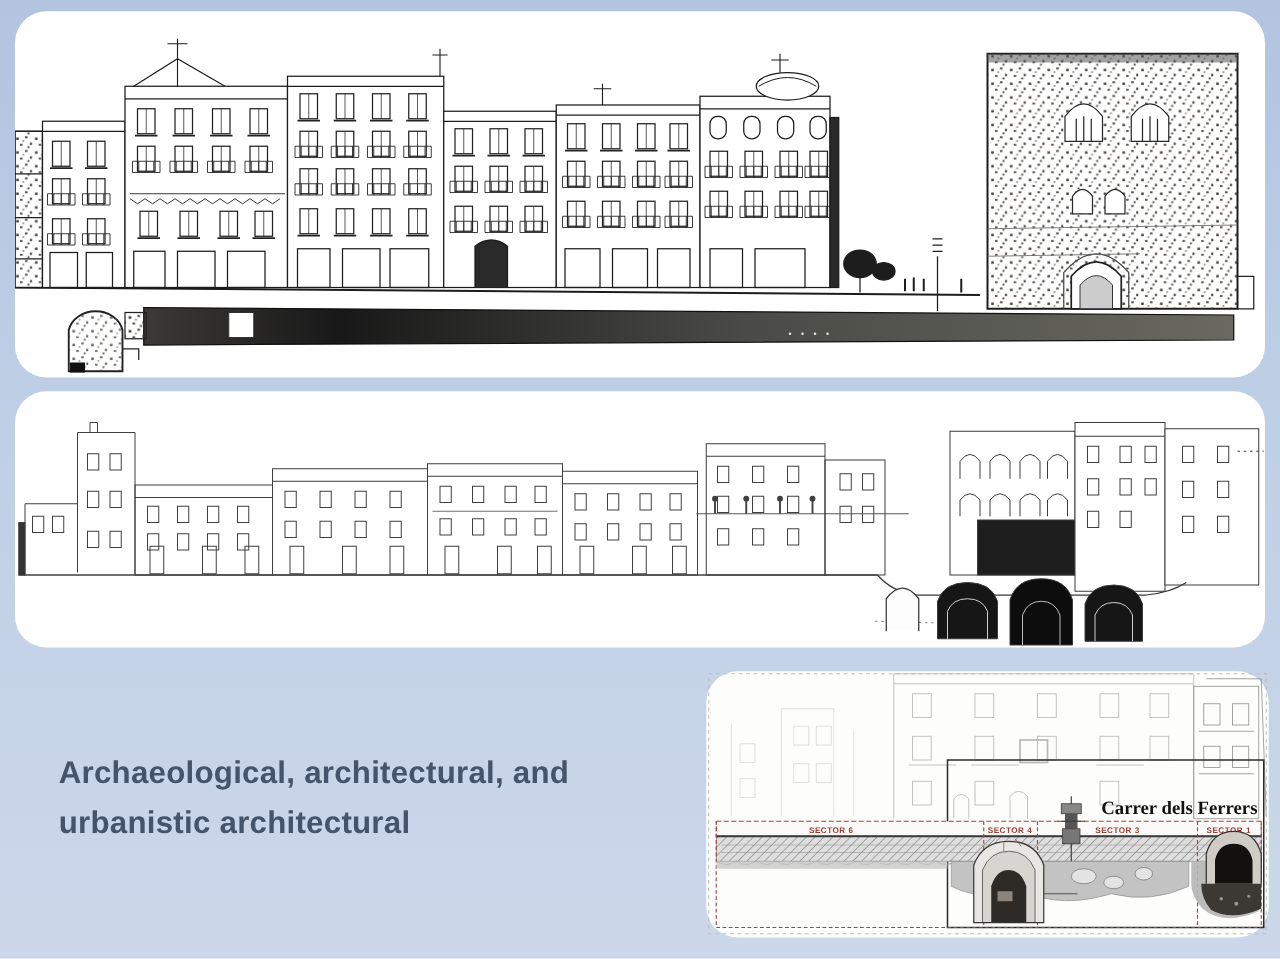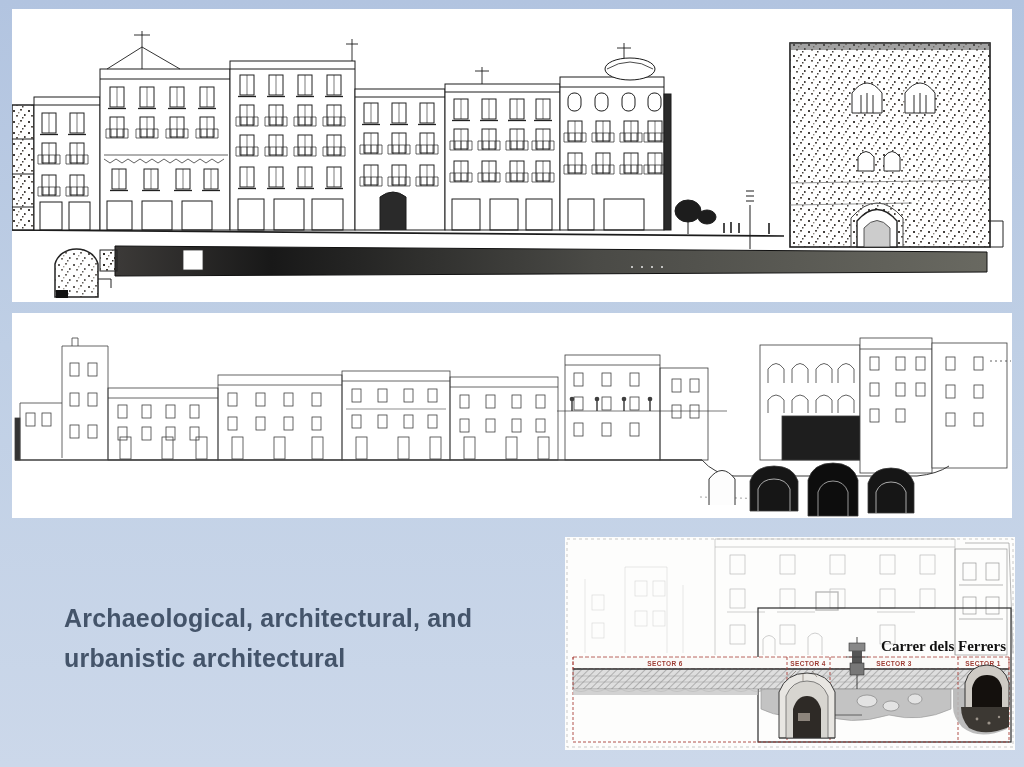--- a/index.html
+++ b/index.html
@@ -1,24 +1,24 @@
 <!DOCTYPE html>
 <html><head>
 <meta charset="utf-8">
 <style>
   html,body{margin:0;padding:0;}
   body{width:1024px;height:767px;overflow:hidden;font-family:"Liberation Sans",sans-serif;}
   .slide{position:relative;width:1024px;height:767px;
          background:linear-gradient(180deg,#b2c4e0 0%,#bfcfe5 45%,#ccd8ea 100%);}
-  .panel{position:absolute;background:#ffffff;}
+  .panel{position:absolute;background:#ffffff;border-radius:25px;}
   #panel-top{left:12px;top:9px;width:1000px;height:293px;}
   #panel-mid{left:12px;top:313px;width:1000px;height:205px;}
   #panel-plan{left:565px;top:537px;width:450px;height:213px;background:#fdfdfc;}
   .panel svg{display:block;width:100%;height:100%;}
-  .title{position:absolute;left:64px;top:598px;width:440px;
+  .title{position:absolute;left:47px;top:598px;width:440px;
          font-size:25px;line-height:40px;font-weight:bold;color:#44546a;letter-spacing:.2px;}
 </style>
 </head>
 <body>
 
 <div class="slide">
 
   <div class="panel" id="panel-top">
     <svg viewBox="0 0 1000 293">
       <defs>

